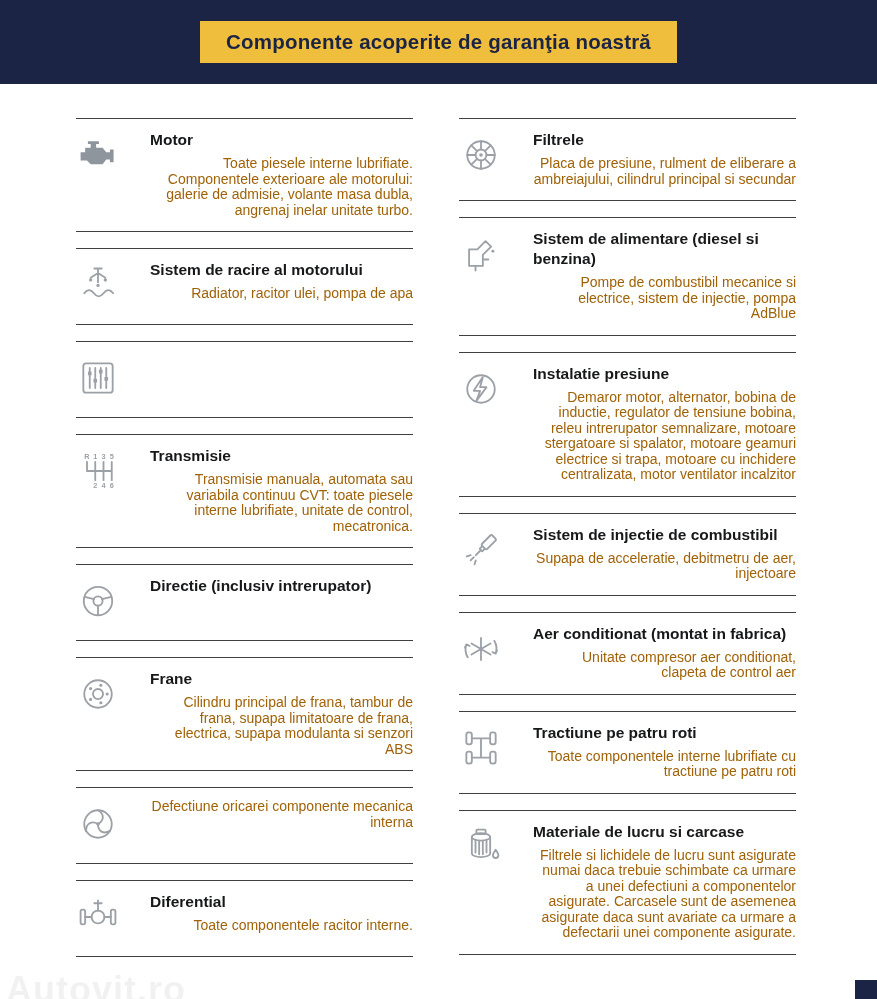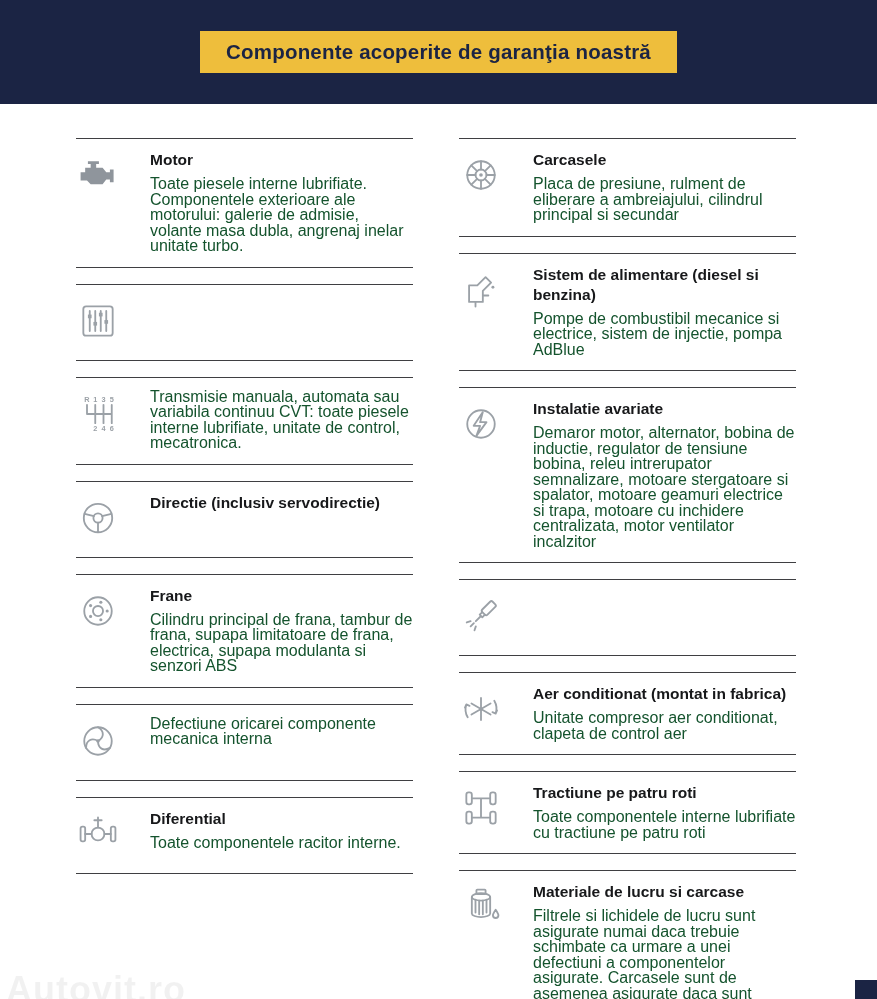--- a/index.html
+++ b/index.html
@@ -3,21 +3,21 @@
 <meta charset="utf-8">
 <style>
   html,body{margin:0;padding:0;}
   body{
     width:877px;height:999px;position:relative;overflow:hidden;
     background:#ffffff;
     font-family:"Liberation Sans", sans-serif;
     color:#1c1d20;
   }
   .header{
-    height:104px;background:#1b2444;
+    height:84px;background:#1b2444;
     display:flex;align-items:center;justify-content:center;
   }
   .title-box{
     background:#eebe3c;color:#1b2444;
     font-size:20.5px;font-weight:700;letter-spacing:.2px;
     padding:9px 26px;
   }
   .content{
     display:flex;justify-content:space-between;
     padding:34px 81px 0 76px;
@@ -36,21 +36,21 @@
   }
   .icon text{
     fill:#9ba1a7;stroke:none;font-size:8px;font-weight:700;
     font-family:"Liberation Sans", sans-serif;text-anchor:middle;
   }
   .txt{flex:1;min-width:0;}
   .item-title{
     margin:0 0 6px;font-size:15.5px;line-height:20px;font-weight:700;color:#17181a;
   }
   .item-desc{
-    margin:0;font-size:16px;line-height:15.5px;color:#14532d;
+    margin:0;font-size:14px;line-height:15.5px;color:#a16207;text-align:right;
   }
   .watermark{
     position:absolute;left:6px;bottom:-12px;
     font-size:36px;font-weight:800;letter-spacing:1px;
     color:#000;opacity:.05;user-select:none;
   }
   .corner-block{
     position:absolute;right:0;bottom:0;width:22px;height:19px;background:#1b2444;
   }
 </style>
@@ -72,20 +72,35 @@
           <svg viewBox="0 0 48 48">
               <path d="M10 16h6v-4h-3V9h12v3h-3v4h7l4 5h4v-3h4v14h-4v-3h-4l-4 5H16l-4-4H5v-9h5z" fill="#8f959c" stroke="none"></path>
             </svg>
         </span>
         <div class="txt">
           <h3 class="item-title">Motor</h3>
           <p class="item-desc">Toate piesele interne lubrifiate. Componentele exterioare ale motorului: galerie de admisie, volante masa dubla, angrenaj inelar unitate turbo.</p>
         </div>
       </article>
 
+      <article class="item">
+        <span class="icon">
+          <svg viewBox="0 0 48 48">
+            <path d="M20 6h8M24 6v15M24 11l-8 5M24 11l8 5"></path>
+            <circle cx="16" cy="18.5" r="1.8" fill="#9ba1a7" stroke="none"></circle>
+            <circle cx="32" cy="18.5" r="1.8" fill="#9ba1a7" stroke="none"></circle>
+            <circle cx="24" cy="24.5" r="1.8" fill="#9ba1a7" stroke="none"></circle>
+            <path d="M9 33c3.5-4.5 7-4.5 10.5 0s7 4.5 10.5 0 7-4.5 10.5 0"></path>
+          </svg>
+        </span>
+        <div class="txt">
+          <h3 class="item-title">Sistem de racire al motorului</h3>
+          <p class="item-desc">Radiator, racitor ulei, pompa de apa</p>
+        </div>
+      </article>
 
       <article class="item">
         <span class="icon">
           <svg viewBox="0 0 48 48">
             <rect x="8" y="8" width="32" height="32" rx="3"></rect>
             <path d="M15 13v22M21 13v22M27 13v22M33 13v22"></path>
             <rect x="13" y="17" width="4" height="4" fill="#9ba1a7" stroke="none"></rect>
             <rect x="19" y="25" width="4" height="4" fill="#9ba1a7" stroke="none"></rect>
             <rect x="25" y="15" width="4" height="4" fill="#9ba1a7" stroke="none"></rect>
             <rect x="31" y="23" width="4" height="4" fill="#9ba1a7" stroke="none"></rect>
@@ -100,34 +115,35 @@
             <text x="21" y="11">1</text>
             <text x="30" y="11">3</text>
             <text x="39" y="11">5</text>
             <path d="M12 14v10M21 14v20M30 14v20M39 14v20M12 24h27"></path>
             <text x="21" y="43">2</text>
             <text x="30" y="43">4</text>
             <text x="39" y="43">6</text>
           </svg>
         </span>
         <div class="txt">
+          <h3 class="item-title">Transmisie</h3>
           <p class="item-desc">Transmisie manuala, automata sau variabila continuu CVT: toate piesele interne lubrifiate, unitate de control, mecatronica.</p>
         </div>
       </article>
 
       <article class="item">
         <span class="icon">
           <svg viewBox="0 0 48 48">
             <circle cx="24" cy="24" r="15.5"></circle>
             <circle cx="24" cy="24" r="5"></circle>
             <path d="M24 29v10M19.5 22 9.5 19.5M28.5 22l10-2.5"></path>
           </svg>
         </span>
         <div class="txt">
-          <h3 class="item-title">Directie (inclusiv servodirectie)</h3>
+          <h3 class="item-title">Directie (inclusiv intrerupator)</h3>
         </div>
       </article>
 
       <article class="item">
         <span class="icon">
           <svg viewBox="0 0 48 48">
             <circle cx="24" cy="24" r="15"></circle>
             <circle cx="24" cy="24" r="5.5"></circle>
             <circle cx="34" cy="24" r="1.7" fill="#9ba1a7" stroke="none"></circle>
             <circle cx="27.1" cy="33.5" r="1.7" fill="#9ba1a7" stroke="none"></circle>
@@ -179,21 +195,21 @@
       <article class="item">
         <span class="icon">
           <svg viewBox="0 0 48 48">
             <circle cx="24" cy="24" r="15"></circle>
             <circle cx="24" cy="24" r="6"></circle>
             <path d="M30 24h9M28.2 28.2l6.4 6.4M24 30v9M19.8 28.2l-6.4 6.4M18 24H9M19.8 19.8l-6.4-6.4M24 18V9M28.2 19.8l6.4-6.4"></path>
             <circle cx="24" cy="24" r="2" fill="#9ba1a7" stroke="none"></circle>
           </svg>
         </span>
         <div class="txt">
-          <h3 class="item-title">Carcasele</h3>
+          <h3 class="item-title">Filtrele</h3>
           <p class="item-desc">Placa de presiune, rulment de eliberare a ambreiajului, cilindrul principal si secundar</p>
         </div>
       </article>
 
       <article class="item">
         <span class="icon">
           <svg viewBox="0 0 48 48">
             <path d="M11 37h15V25l9-9-6-6-9 9h-9z"></path>
             <path d="M26 30h6M18 37v5"></path>
             <circle cx="37" cy="21" r="1.6" fill="#9ba1a7" stroke="none"></circle>
@@ -206,35 +222,39 @@
       </article>
 
       <article class="item">
         <span class="icon">
           <svg viewBox="0 0 48 48">
             <circle cx="24" cy="24" r="15"></circle>
             <path d="M26 11 16 26h7l-4 11 11-15h-7z"></path>
           </svg>
         </span>
         <div class="txt">
-          <h3 class="item-title">Instalatie avariate</h3>
+          <h3 class="item-title">Instalatie presiune</h3>
           <p class="item-desc">Demaror motor, alternator, bobina de inductie, regulator de tensiune bobina, releu intrerupator semnalizare, motoare stergatoare si spalator, motoare geamuri electrice si trapa, motoare cu inchidere centralizata, motor ventilator incalzitor</p>
         </div>
       </article>
 
       <article class="item">
         <span class="icon">
           <svg viewBox="0 0 48 48">
             <g transform="rotate(45 24 24)">
               <rect x="20" y="4" width="8" height="16" rx="2"></rect>
               <path d="M22 20v4h4v-4M24 24v8"></path>
               <path d="M20 36l-2 4M24 35v5M28 36l2 4"></path>
             </g>
           </svg>
         </span>
+        <div class="txt">
+          <h3 class="item-title">Sistem de injectie de combustibil</h3>
+          <p class="item-desc">Supapa de acceleratie, debitmetru de aer, injectoare</p>
+        </div>
       </article>
 
       <article class="item">
         <span class="icon">
           <svg viewBox="0 0 48 48">
             <path d="M24 12v24M13.6 18l20.8 12M13.6 30l20.8-12"></path>
             <path d="M38.5 15a17 17 0 0 1 1.5 14M40 29l-3.5-1.5M40 29l1.5-3.5"></path>
             <path d="M9.5 33a17 17 0 0 1-1.5-14M8 19l3.5 1.5M8 19l-1.5 3.5"></path>
           </svg>
         </span>

